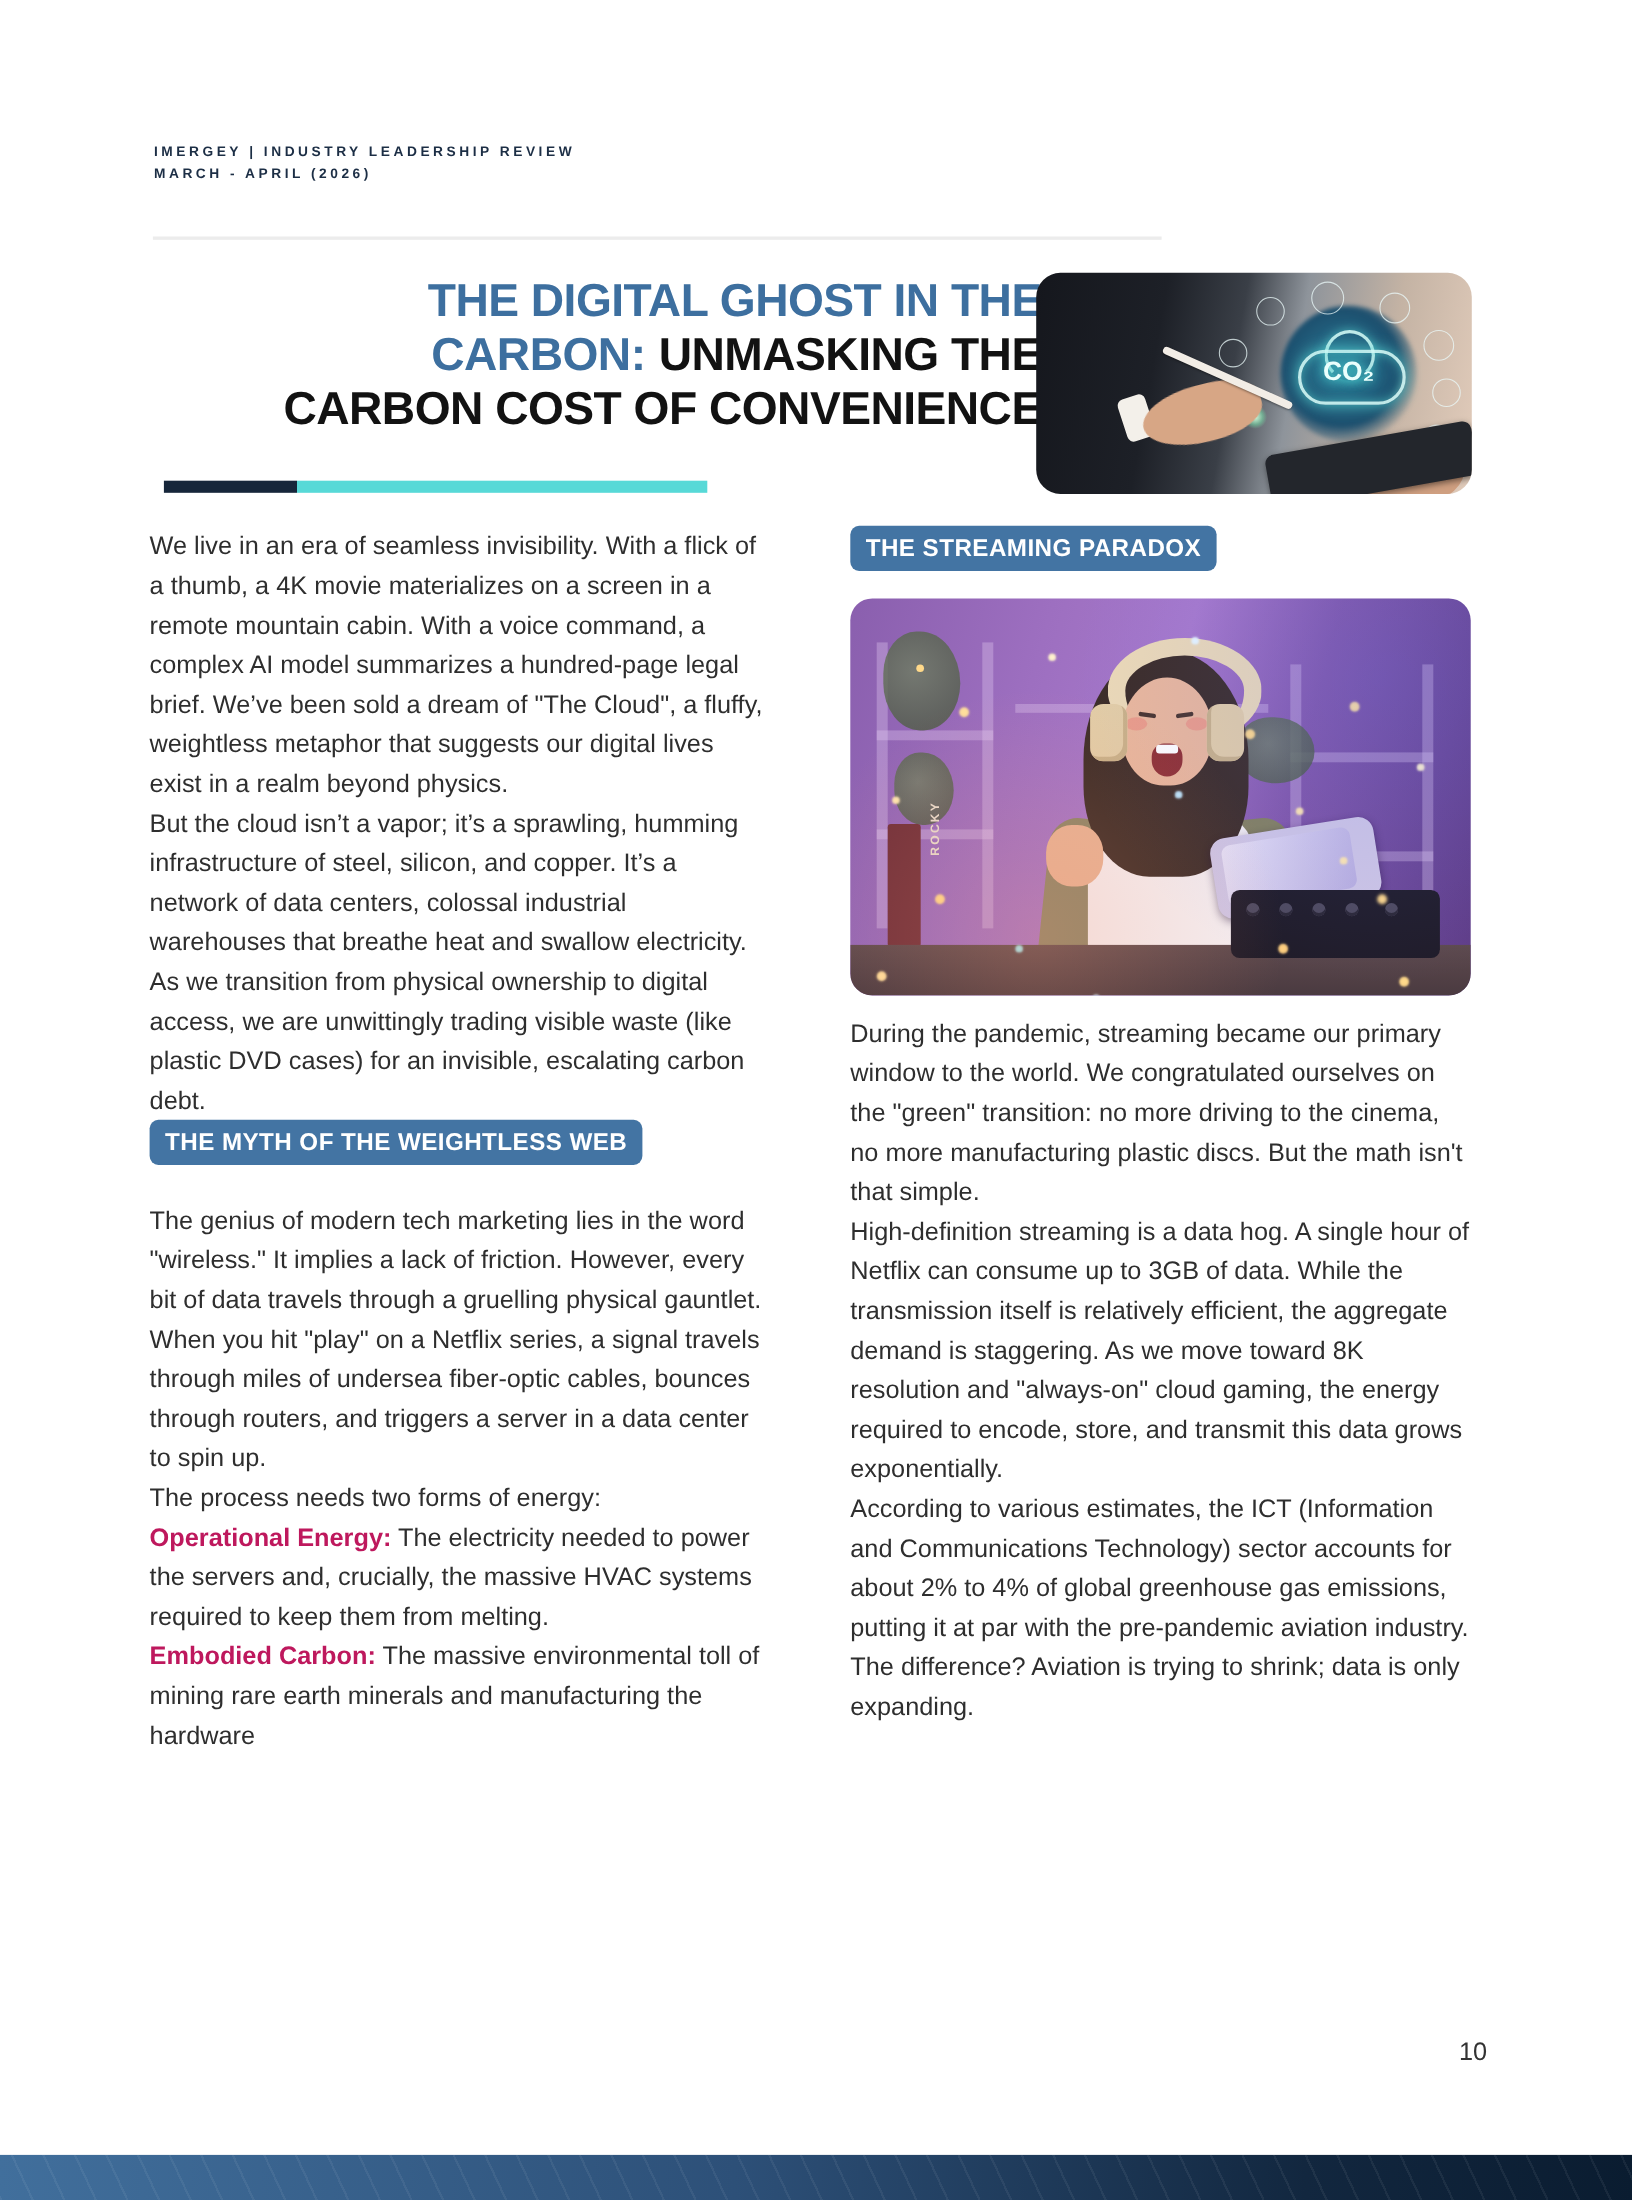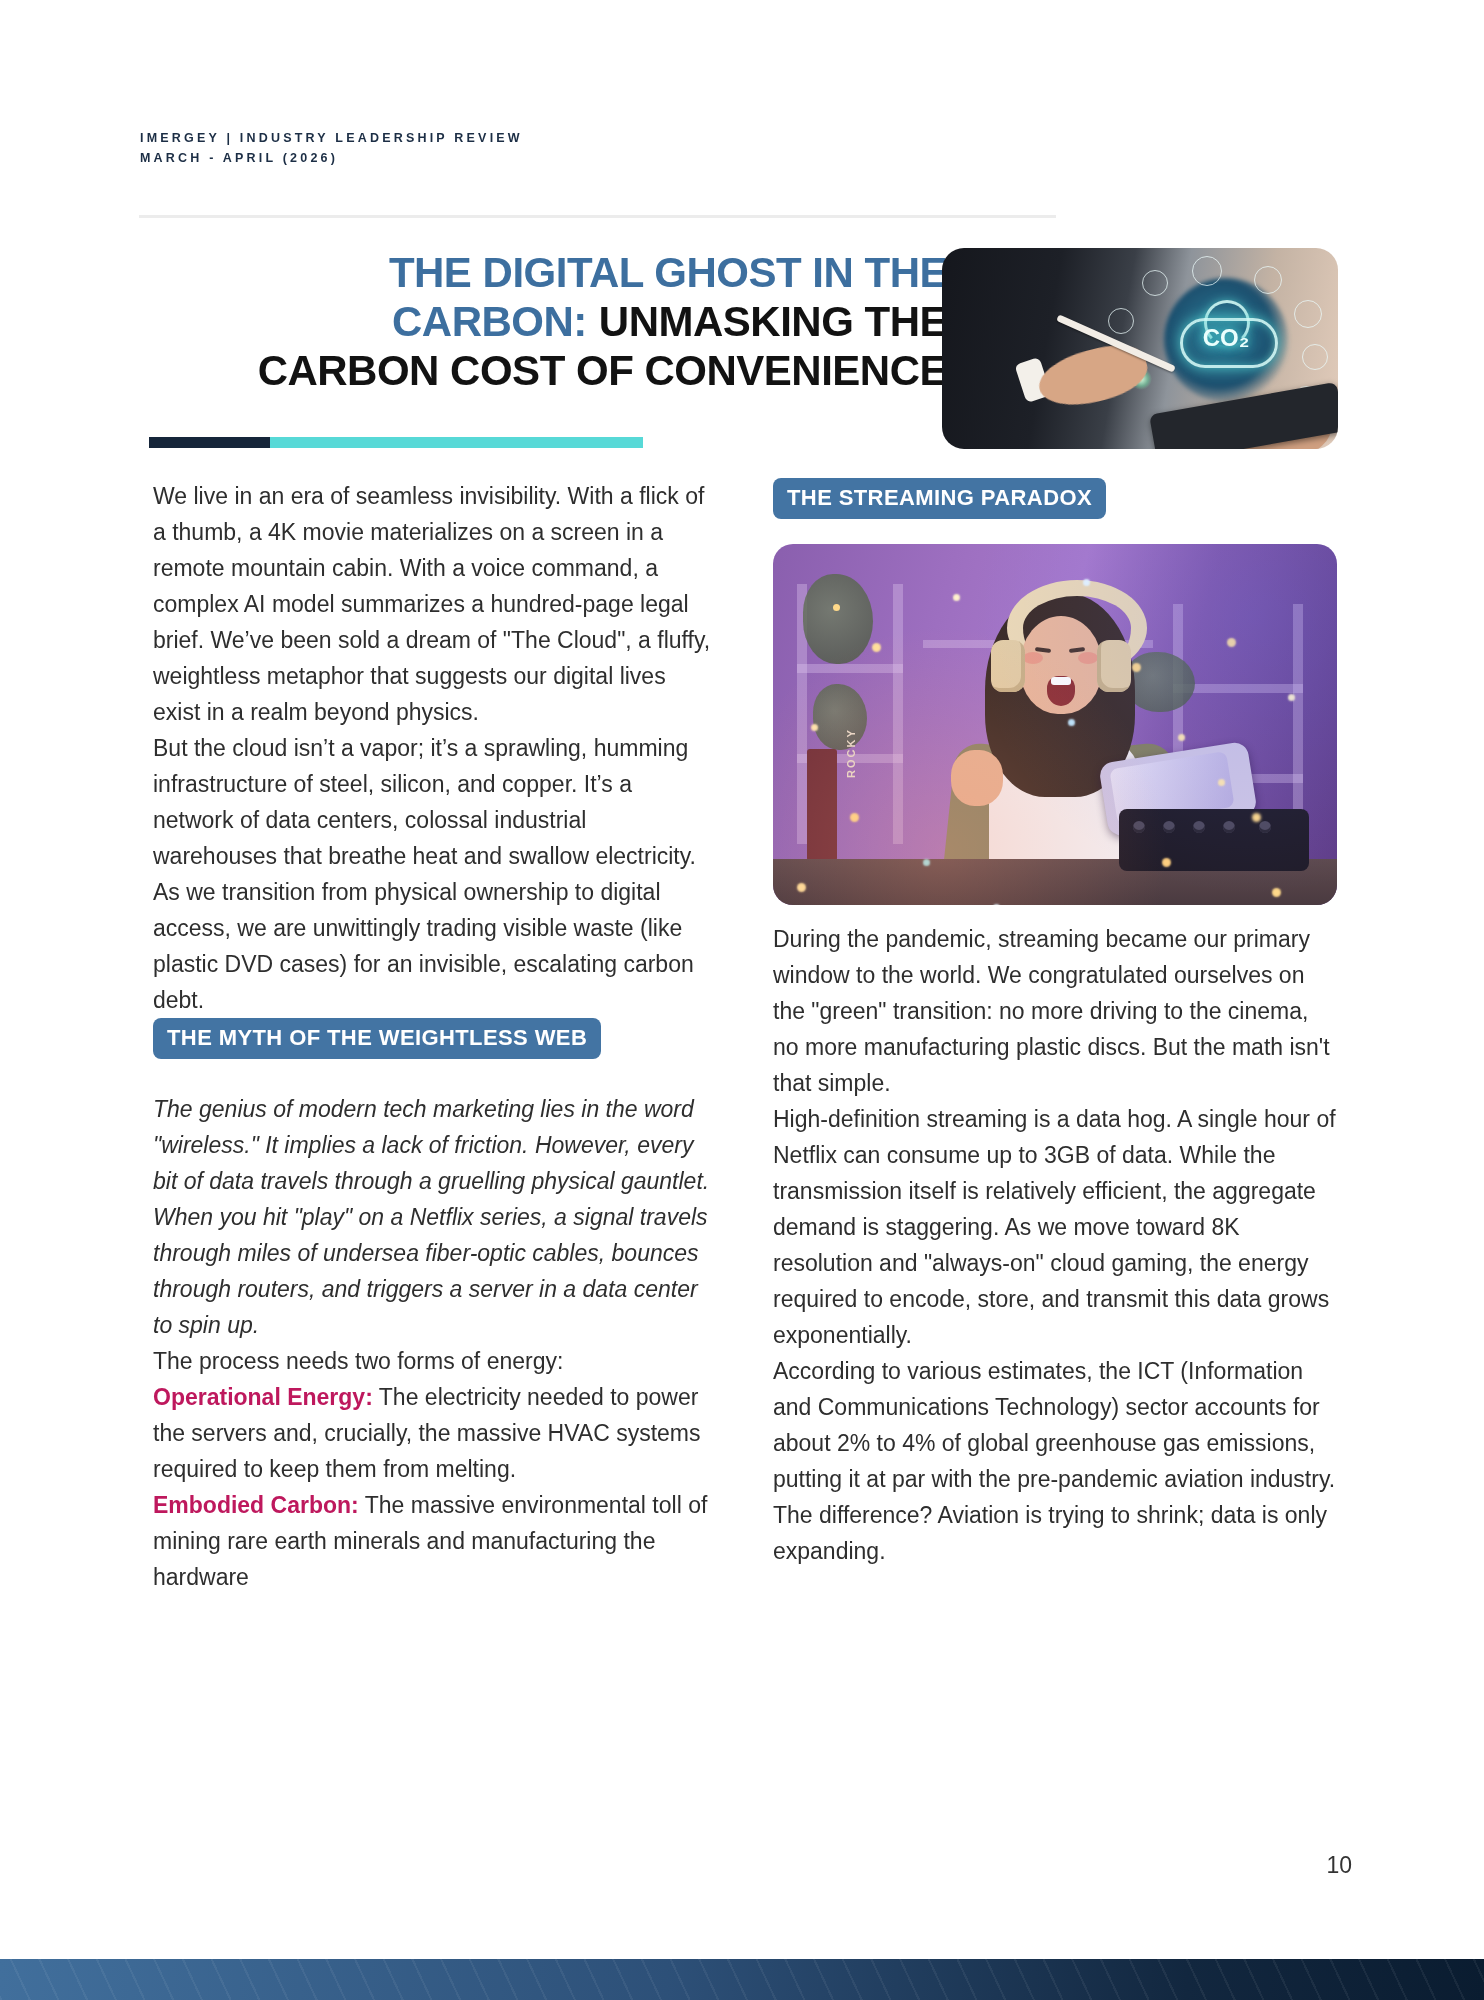--- a/index.html
+++ b/index.html
@@ -14,24 +14,24 @@
   
   .title{position:absolute;left:147px;top:248px;width:800px;font-size:42px;font-weight:800;
     line-height:49px;letter-spacing:-0.5px;color:#121212;}
   .title .blue{color:#3d6f9f;}
   .title .blk{color:#121212;margin-left:12px;}
   .accent-bar{position:absolute;left:149px;top:437px;height:11px;width:494px;display:flex;}
   .accent-bar .dark{width:121px;height:100%;background:#16263a;}
   .accent-bar .teal{flex:1;height:100%;background:#57d9d7;}
   
   .col{position:absolute;top:478px;font-size:23px;line-height:36px;color:#2e2e2e;}
-  .col-left{left:153px;width:560px;}
+  .col-left{left:136px;width:560px;}
   .col-right{left:773px;width:566px;}
   .col p{margin:0;}
-  .mb34{margin-bottom:34px;} .mb28{margin-bottom:28px;} .mb37{margin-bottom:37px;font-style:italic;}
+  .mb34{margin-bottom:34px;} .mb28{margin-bottom:28px;} .mb37{margin-bottom:37px;}
   .mb41{margin-bottom:41px;} .mb36{margin-bottom:36px;} .mb40{margin-bottom:40px;}
   .badge-row{margin:0 0 32px;}
   .badge-row2{margin:0 0 25px;}
   .badge{display:inline-block;background:#4374a3;color:#ffffff;font-weight:bold;
     font-size:22px;line-height:22px;padding:9px 14px 10px;border-radius:8px;letter-spacing:0.4px;}
   strong{color:#be185d;}
   .pagenum{position:absolute;top:1852px;right:132px;font-size:23px;color:#333;}
   
   .footband{position:absolute;left:0;bottom:0;width:100%;height:41px;
     background:linear-gradient(90deg,#416f9c 0%,#2d5078 45%,#12273f 80%,#0a1c30 100%);}

